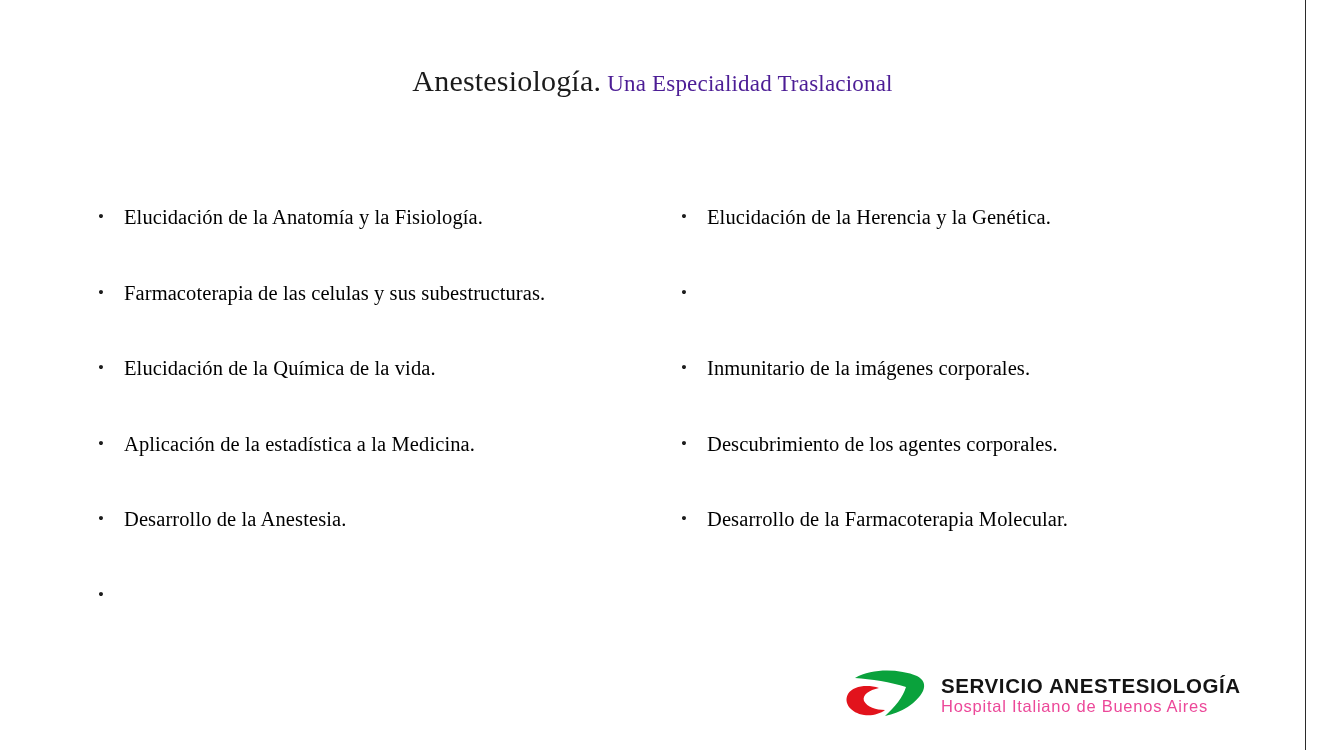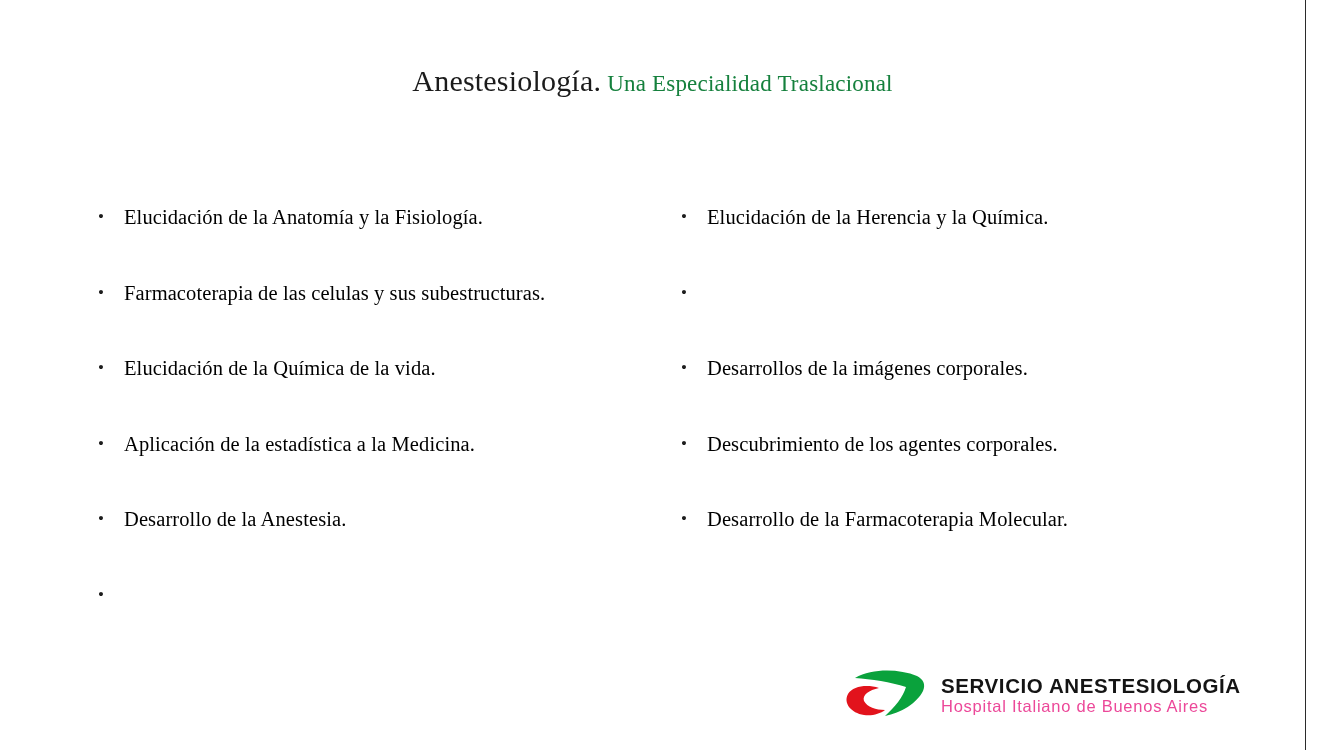--- a/index.html
+++ b/index.html
@@ -45,21 +45,21 @@
     font-size: 30px;
     line-height: 1;
     color: #1b1b1b;
     letter-spacing: 0.2px;
     margin-top: 13px;
   }
   #title-sub {
     font-family: "Liberation Serif", "DejaVu Serif", serif;
     font-size: 23px;
     line-height: 1;
-    color: #15803d;
+    color: #4c1d95;
     letter-spacing: 0.2px;
     margin-left: 6px;
   }
 
   
   .column {
     position: absolute;
     top: 204px;
   }
   #column-left  { left: 98px;  width: 570px; }
@@ -173,30 +173,30 @@
     <div class="bullet-row">
       <span class="bullet-marker">•</span>
     </div>
 
   </div>
 
   <div id="column-right" class="column">
 
     <div class="bullet-row">
       <span class="bullet-marker">•</span>
-      <span class="bullet-text">Elucidación de la Herencia y la Química.</span>
-    </div>
-
-    <div class="bullet-row">
-      <span class="bullet-marker">•</span>
-    </div>
-
-    <div class="bullet-row">
-      <span class="bullet-marker">•</span>
-      <span class="bullet-text">Desarrollos de la imágenes corporales.</span>
+      <span class="bullet-text">Elucidación de la Herencia y la Genética.</span>
+    </div>
+
+    <div class="bullet-row">
+      <span class="bullet-marker">•</span>
+    </div>
+
+    <div class="bullet-row">
+      <span class="bullet-marker">•</span>
+      <span class="bullet-text">Inmunitario de la imágenes corporales.</span>
     </div>
 
     <div class="bullet-row">
       <span class="bullet-marker">•</span>
       <span class="bullet-text">Descubrimiento de los agentes corporales.</span>
     </div>
 
     <div class="bullet-row">
       <span class="bullet-marker">•</span>
       <span class="bullet-text">Desarrollo de la Farmacoterapia Molecular.</span>

